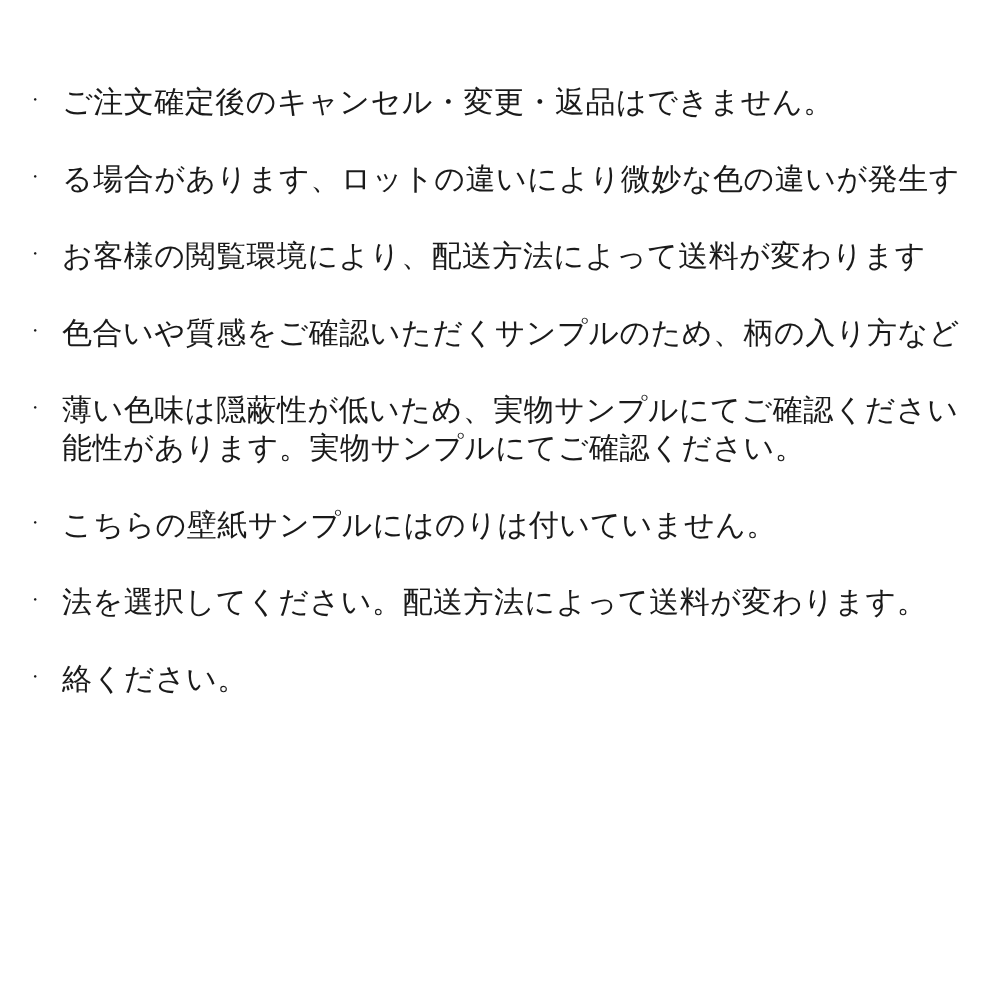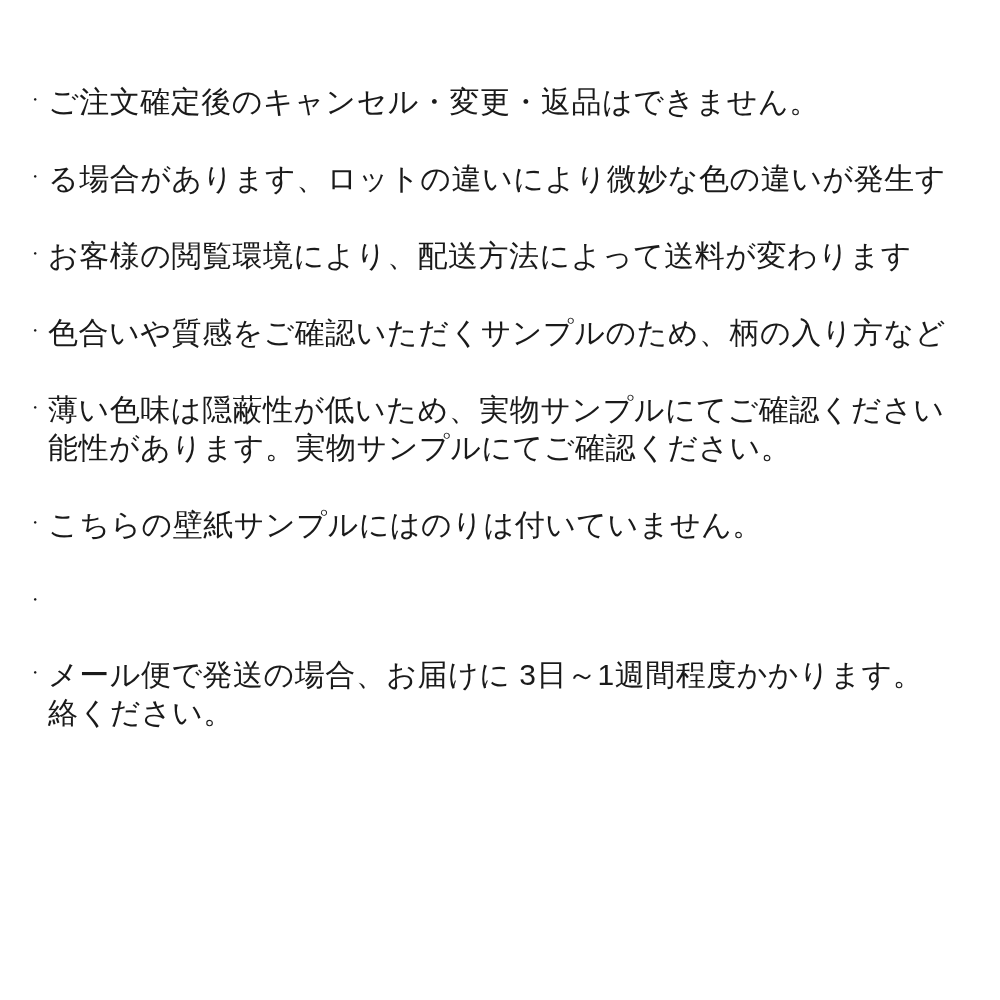--- a/index.html
+++ b/index.html
@@ -32,20 +32,21 @@
   .bullet {
     flex: 0 0 21px;
     width: 21px;
     font-size: 16px;
     line-height: 34px;
     color: #1a1a1a;
   }
   .note-lines {
     flex: 1 1 auto;
     min-width: 0;
+    margin-left: 14px;
   }
   .note-line {
     white-space: nowrap;
   }
 </style>
 </head>
 <body>
 
 <div class="page">
   <div class="notes">
@@ -82,23 +83,23 @@
       </div>
       <div class="note-item">
         <span class="bullet">・</span>
         <div class="note-lines">
           <div class="note-line">こちらの壁紙サンプルにはのりは付いていません。</div>
         </div>
       </div>
       <div class="note-item">
         <span class="bullet">・</span>
         <div class="note-lines">
+          <div class="note-line">法を選択してください。配送方法によって送料が変わります。</div>
         </div>
       </div>
       <div class="note-item">
         <span class="bullet">・</span>
         <div class="note-lines">
-          <div class="note-line">メール便で発送の場合、お届けに 3日～1週間程度かかります。</div>
           <div class="note-line">絡ください。</div>
         </div>
       </div>
     </div>
 </div>
 
 </body></html>

